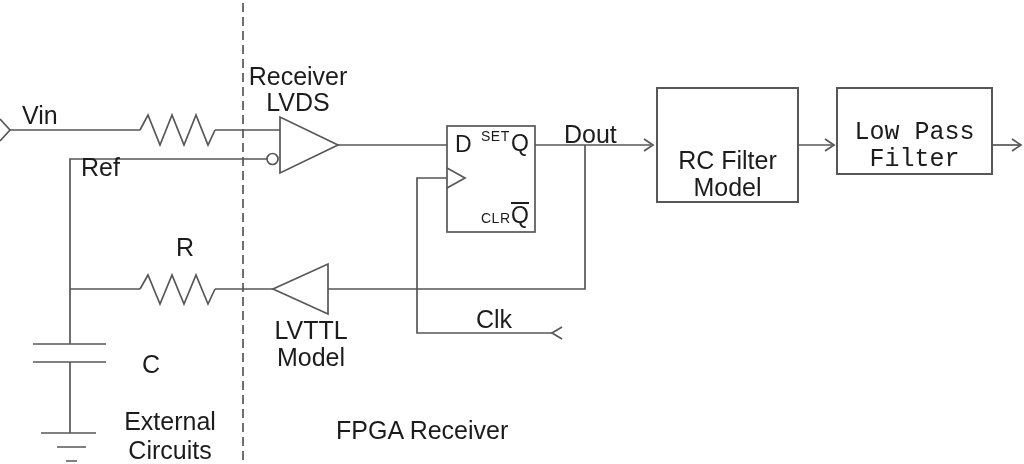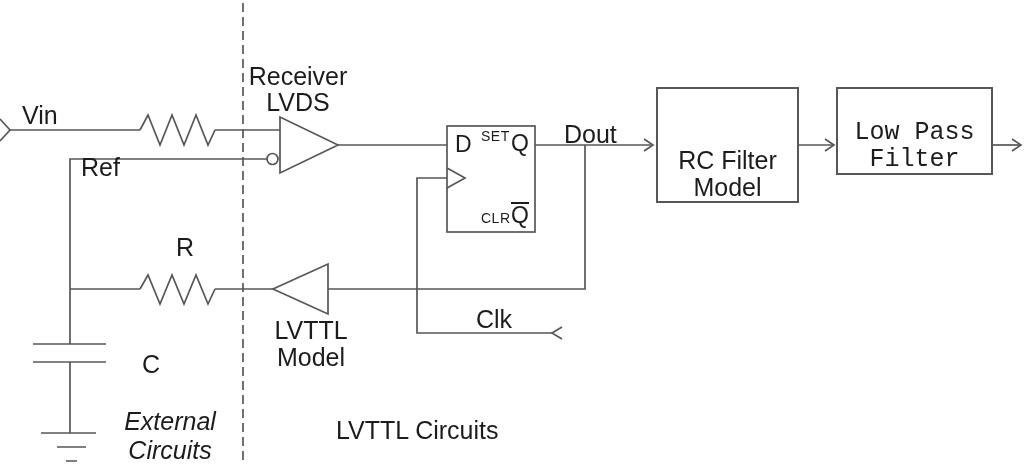--- a/index.html
+++ b/index.html
@@ -22,21 +22,21 @@
     font-size: 25px;
     line-height: 1;
     white-space: nowrap;
     color: #1c1c1c;
   }
   .lbl.center { text-align: center; }
   .lbl.small { font-size: 14px; letter-spacing: 0.5px; }
   .twoline { line-height: 26px; }
   .twoline span { display: block; }
   .lvttl-block { line-height: 27px; }
-  .ext-block { line-height: 29px; font-style: italic; }
+  .ext-block { line-height: 29px; }
   .overline-q {
     display: inline-block;
     border-top: 2px solid #1c1c1c;
     line-height: 1;
   }
   .model-box {
     position: absolute;
     box-sizing: border-box;
     border: 2px solid #575757;
     background: #ffffff;
@@ -117,21 +117,21 @@
   <div class="lbl center twoline lvttl-block" style="left:251px; top:317px; width:120px;">
     <span>LVTTL</span>
     <span>Model</span>
   </div>
 
   <div class="lbl center twoline ext-block" style="left:110px; top:407px; width:120px;">
     <span>External</span>
     <span>Circuits</span>
   </div>
 
-  <div class="lbl" style="left:336px; top:418px;">LVTTL Circuits</div>
+  <div class="lbl" style="left:336px; top:418px;">FPGA Receiver</div>
 
   <div class="lbl" style="left:431px; top:307px;margin-left:45px;">Clk</div>
 
   <div class="lbl" style="left:564px; top:122px;">Dout</div>
 
   <div class="lbl" style="left:455px; top:133px; font-size:23px;">D</div>
   <div class="lbl small" style="left:481px; top:129px;">SET</div>
   <div class="lbl" style="left:511px; top:132px; font-size:23px;">Q</div>
   <div class="lbl small" style="left:481px; top:211px;">CLR</div>
   <div class="lbl" style="left:511px; top:202px; font-size:23px;">

